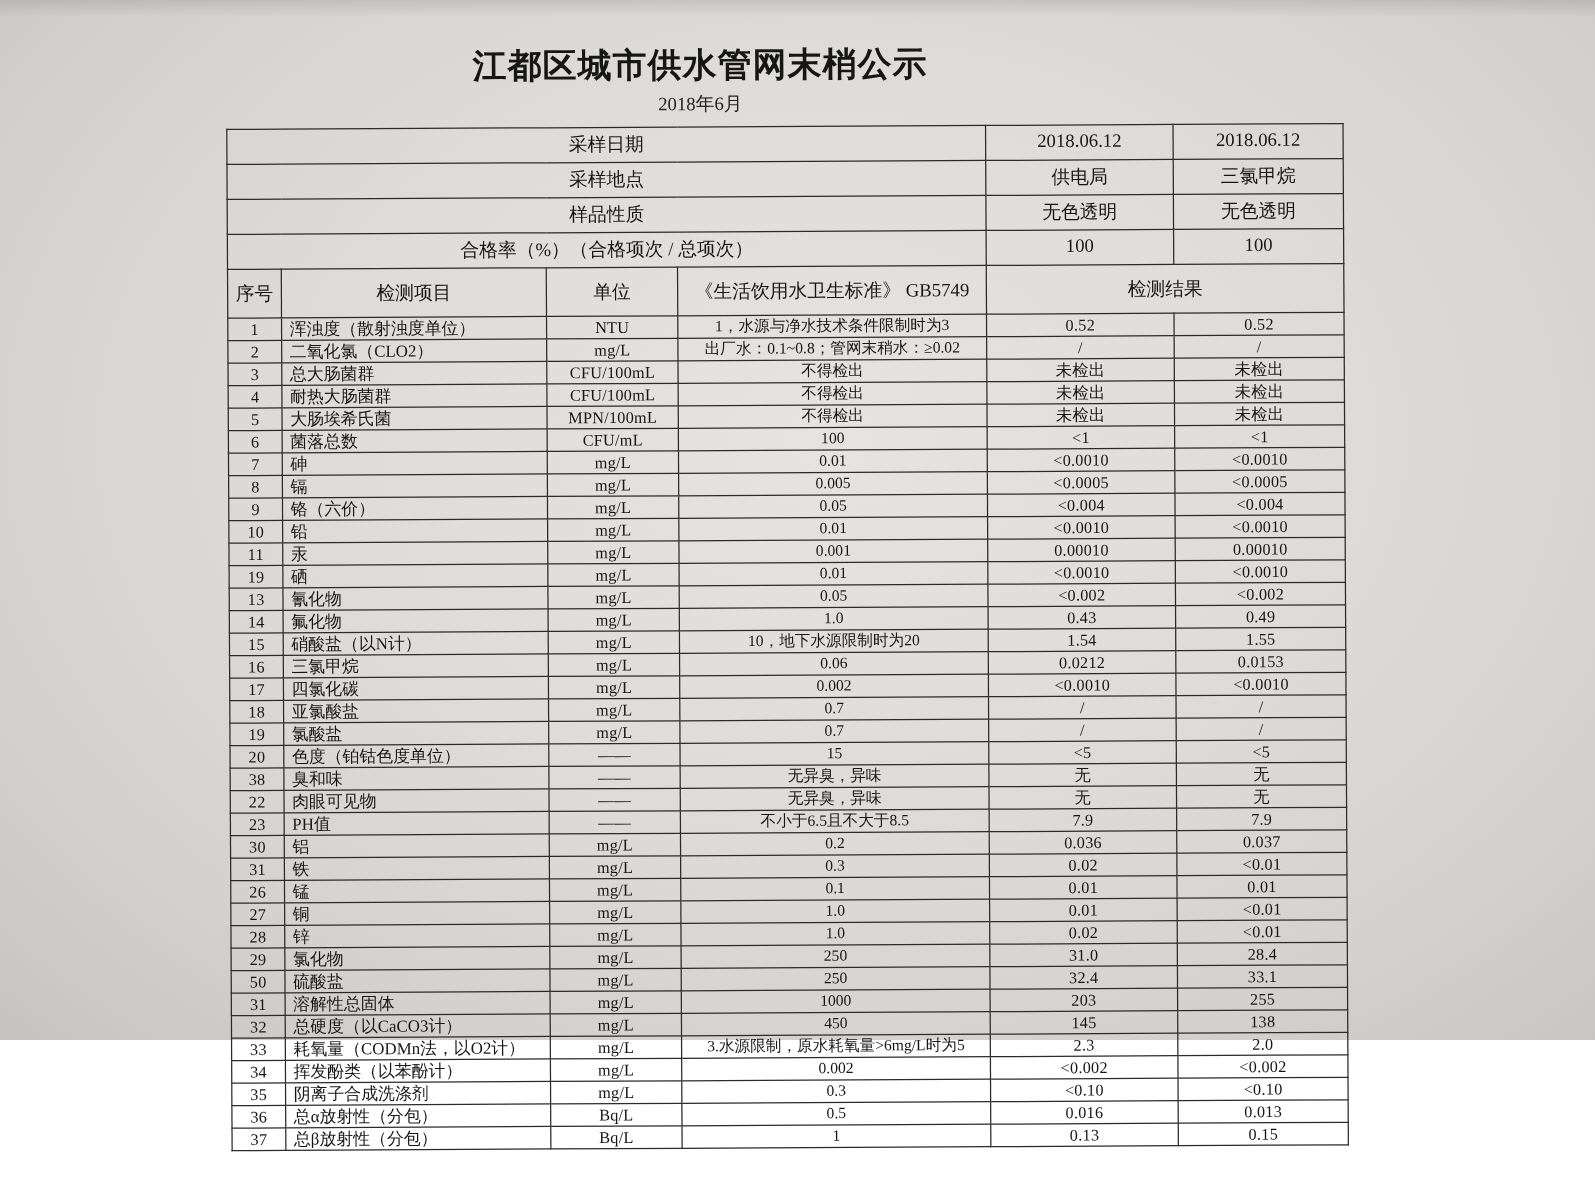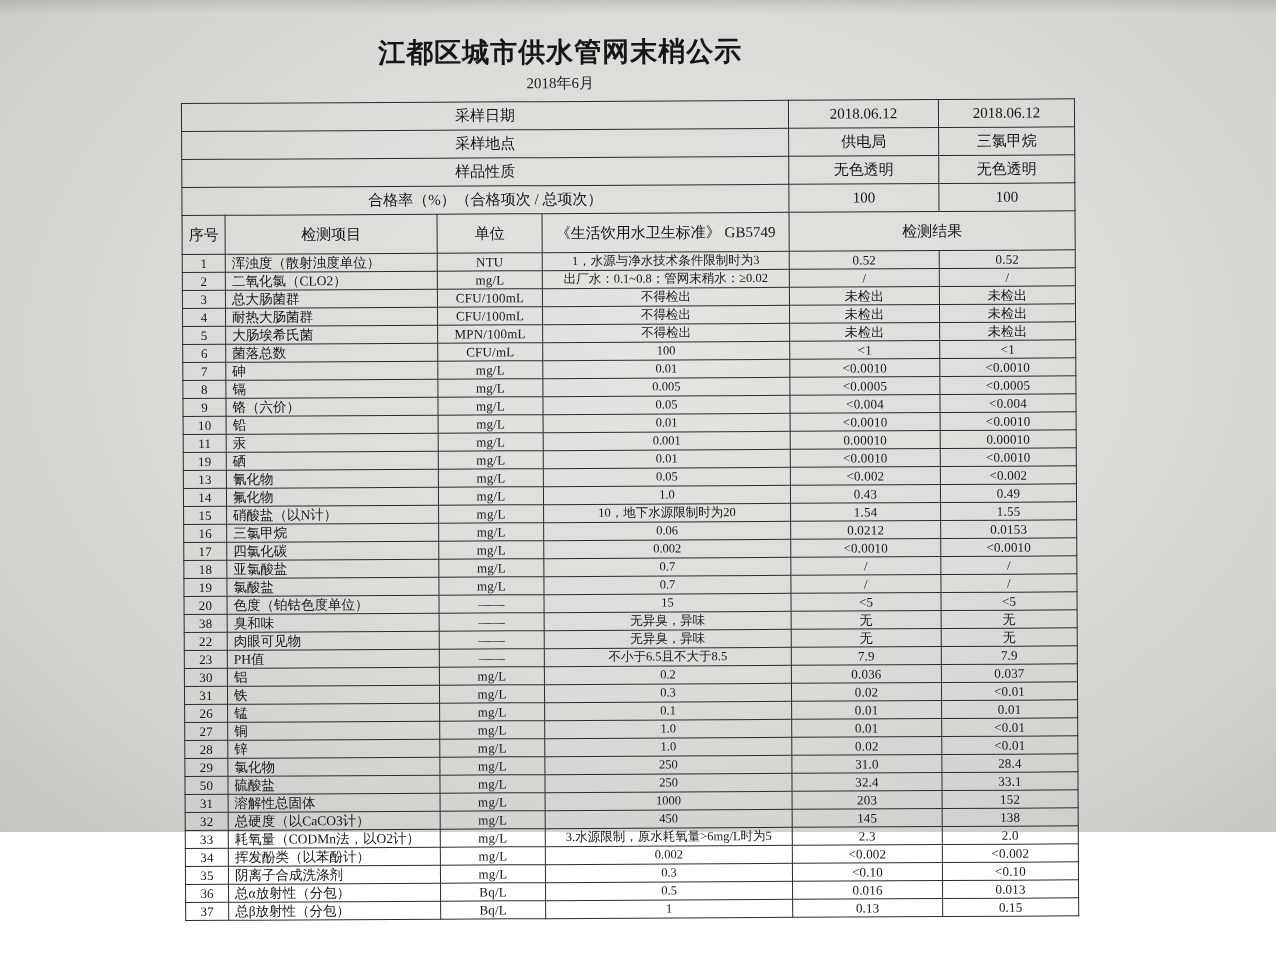--- a/index.html
+++ b/index.html
@@ -339,21 +339,21 @@
             <td class="std">250</td>
             <td class="num">32.4</td>
             <td class="num">33.1</td>
           </tr>
           <tr>
             <td class="num">31</td>
             <td class="item">溶解性总固体</td>
             <td class="num">mg/L</td>
             <td class="std">1000</td>
             <td class="num">203</td>
-            <td class="num">152</td>
+            <td class="num">255</td>
           </tr>
           <tr>
             <td class="num">32</td>
             <td class="item">总硬度（以CaCO3计）</td>
             <td class="num">mg/L</td>
             <td class="std">450</td>
             <td class="num">145</td>
             <td class="num">138</td>
           </tr>
           <tr>

